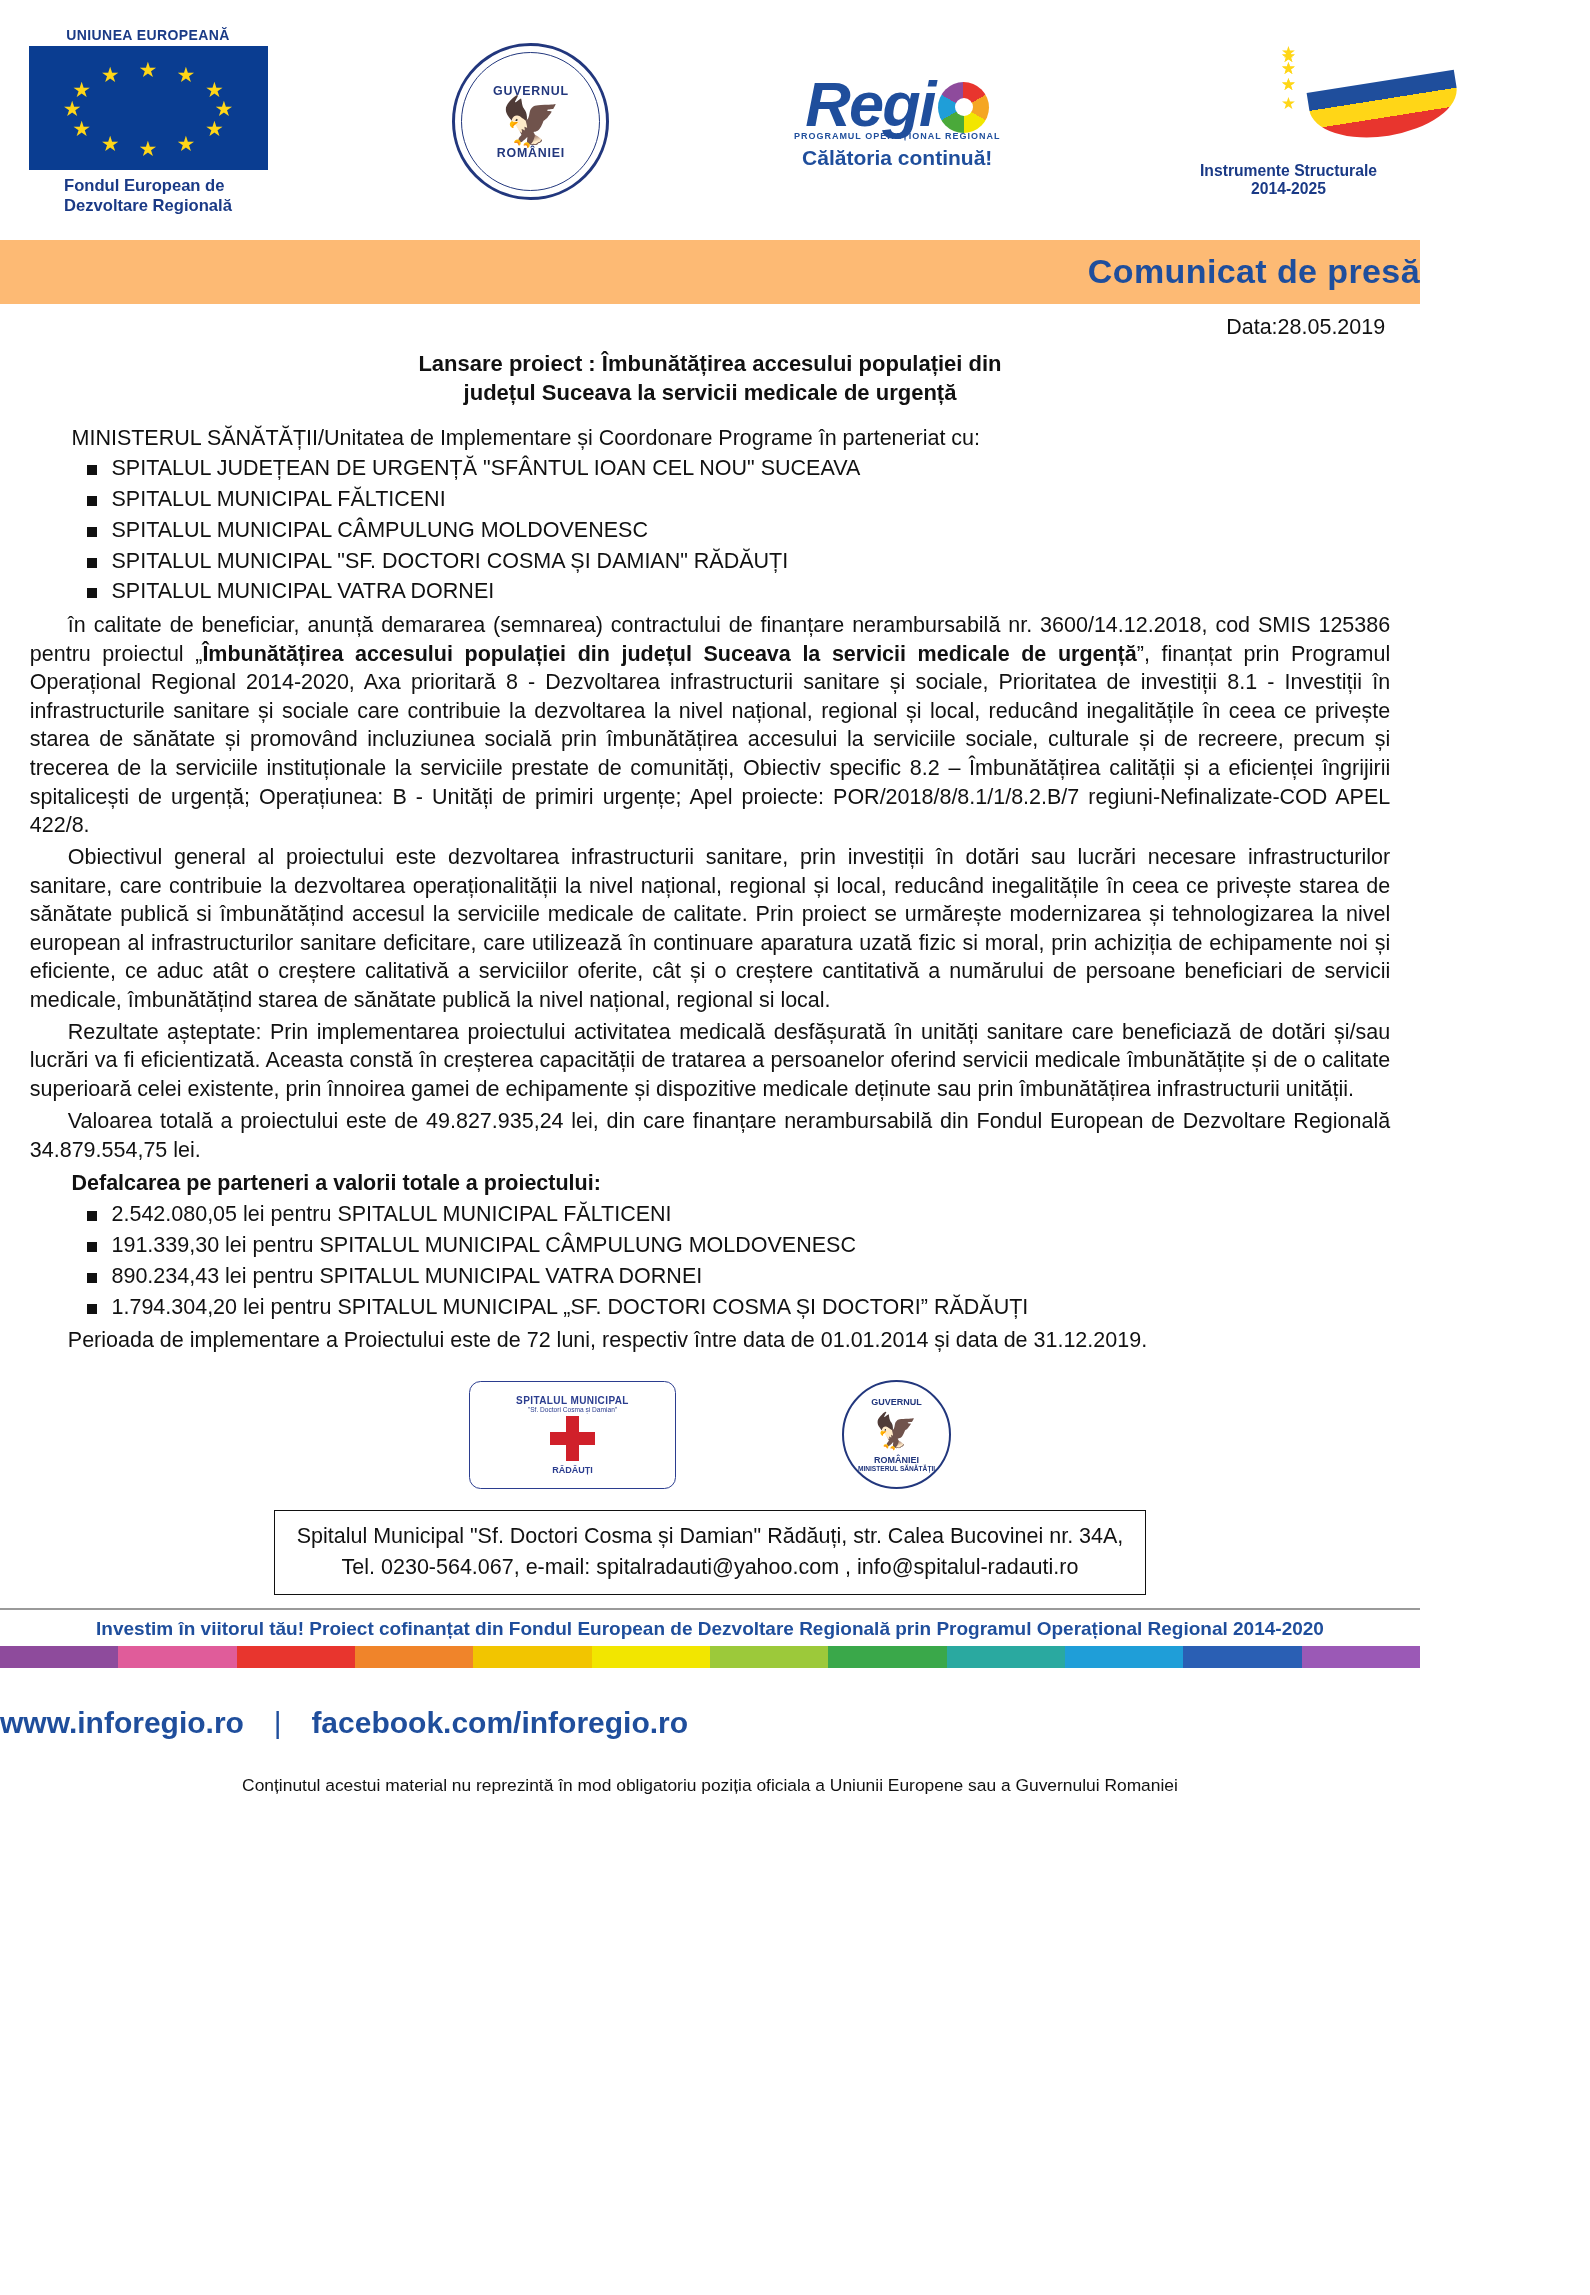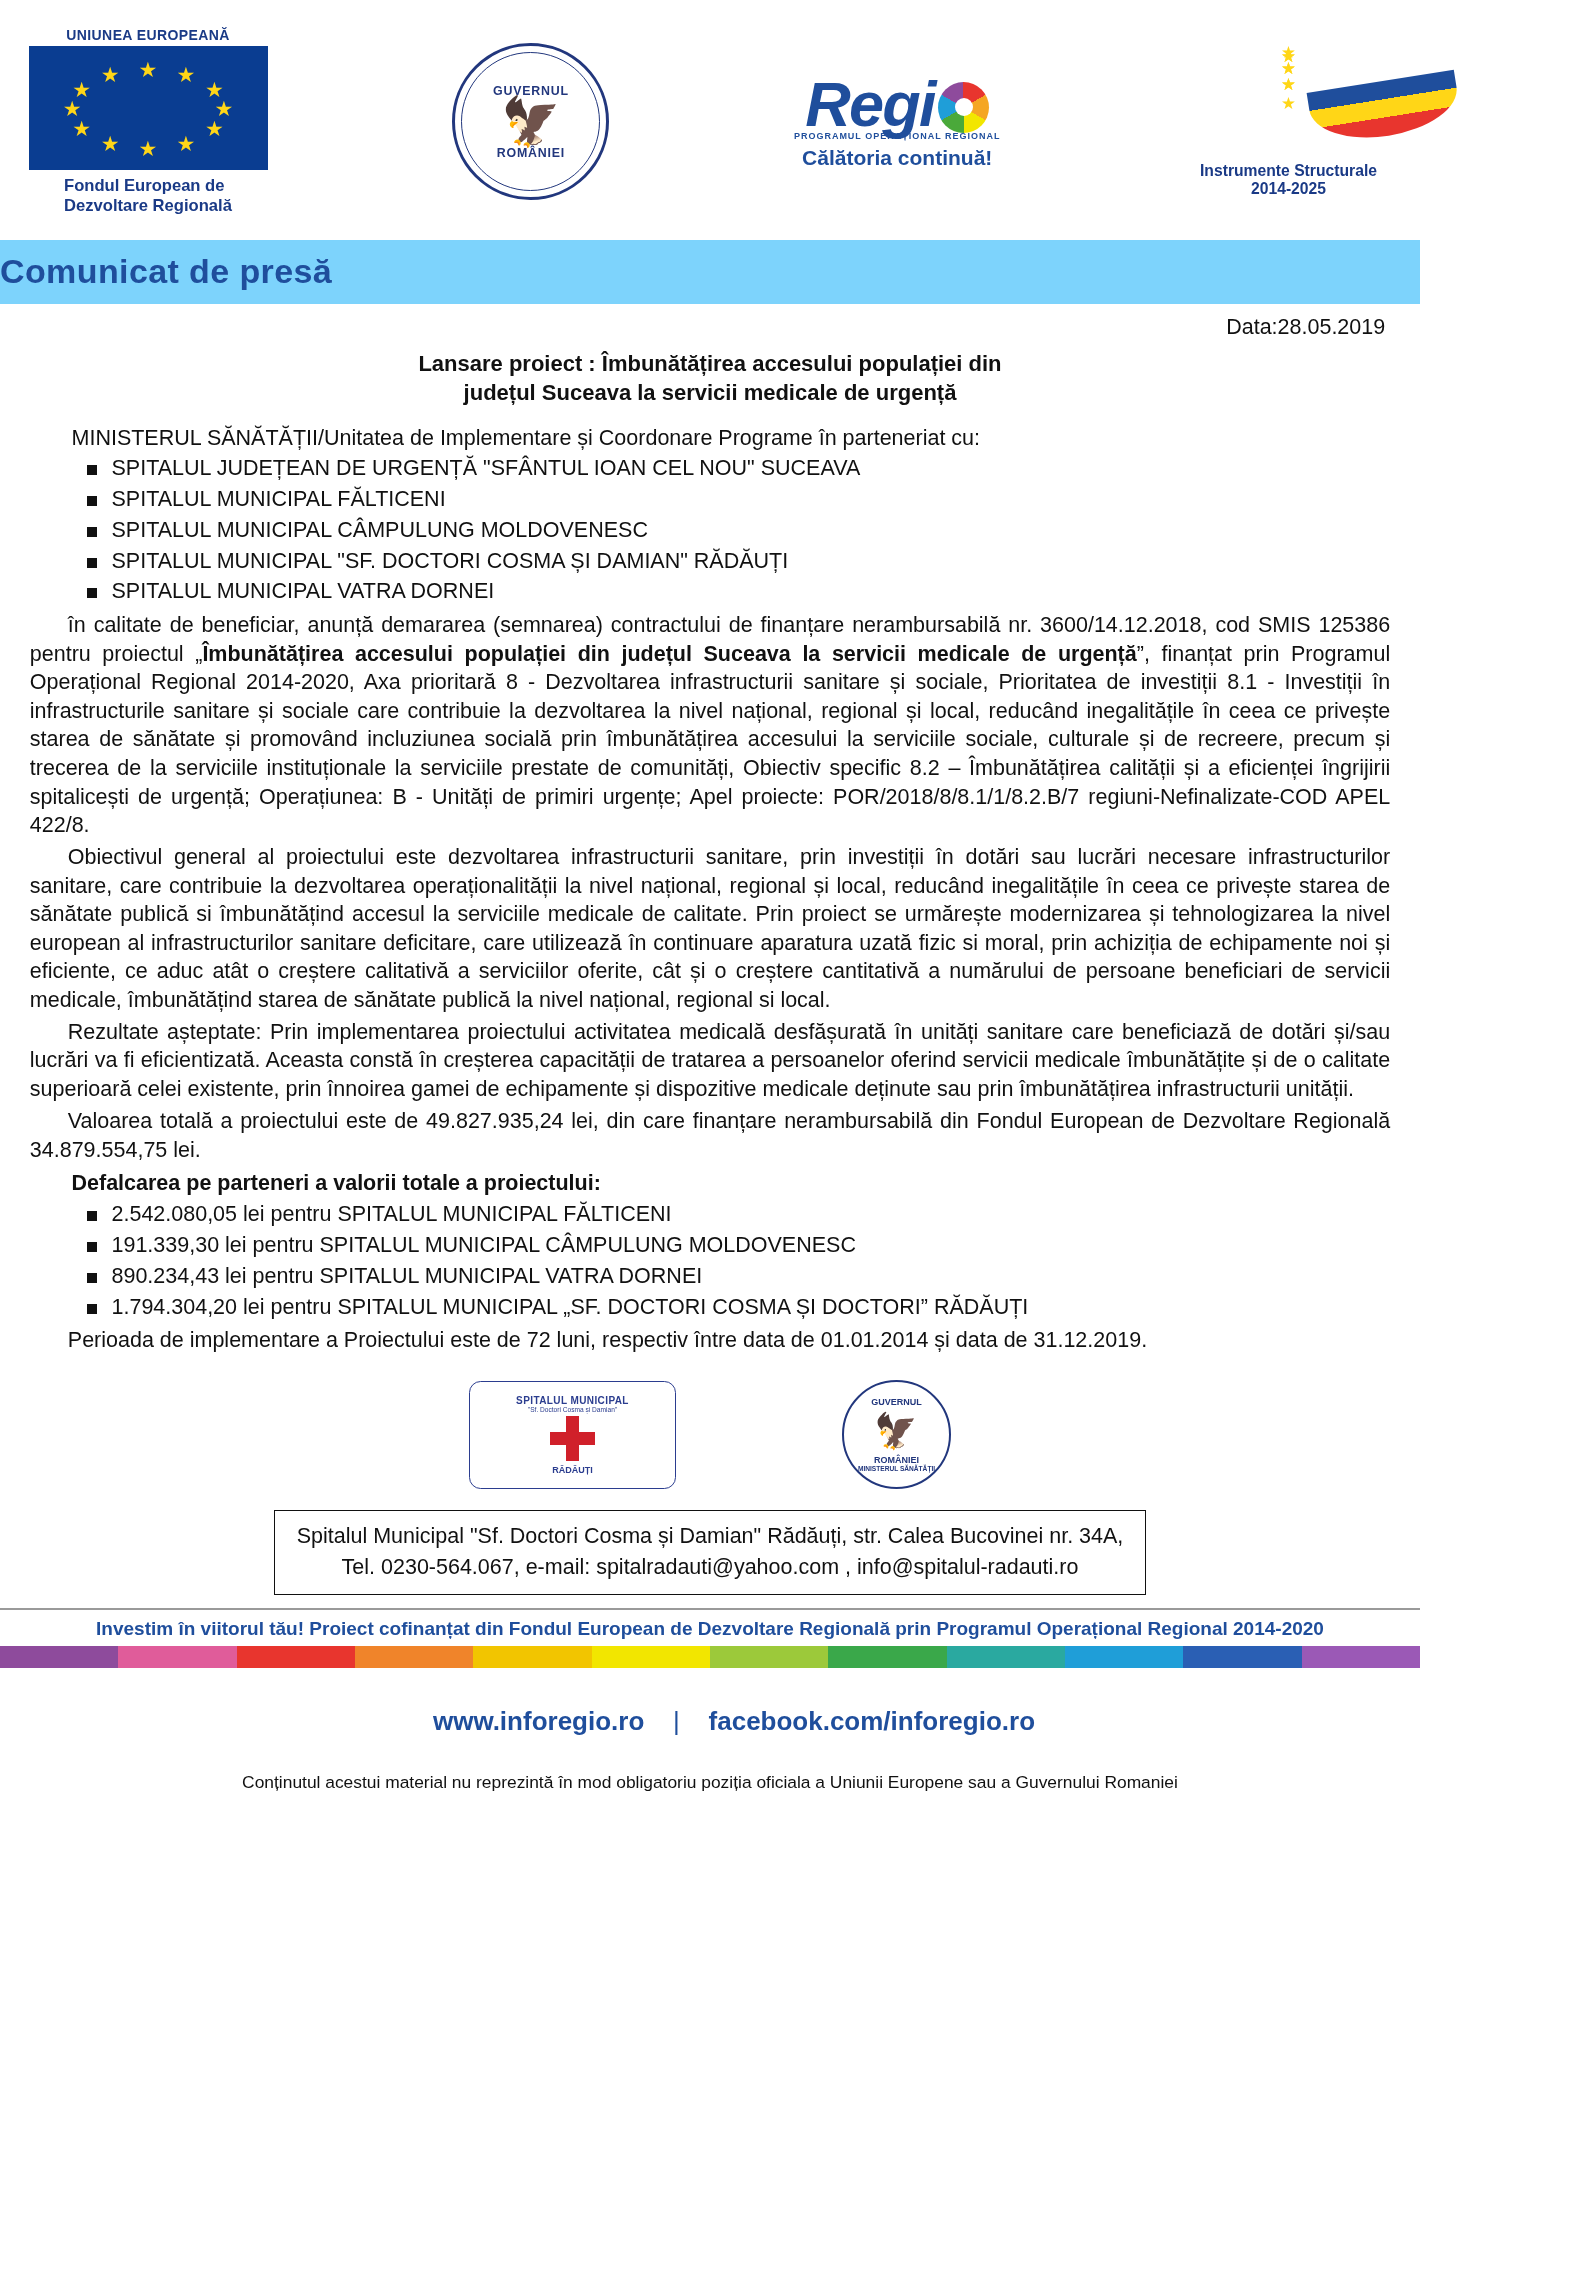--- a/index.html
+++ b/index.html
@@ -46,21 +46,21 @@
   .is-graphic { height:116px; position:relative; }
   .is-stars { position:absolute; inset:0; }
   .is-star { position:absolute; color:#ffd617; font-size:16.6px; transform:translate(-50%,-50%);}
   .is-ribbon { position:absolute; left:21.5px; top:35px; width:149px; height:55px;
      background:linear-gradient(180deg,#1f4e9c 0 33%,#ffd617 33% 66%,#e8352e 66% 100%);
      border-radius:0 0 75px 75px/0 0 38px 38px; transform:rotate(-9deg);}
   .is-text { font-size:15.7px; font-weight:700; color:#1a3a86;}
   .is-text2 { font-size:15.7px; font-weight:700; color:#1a3a86;}
 
   
-  .title-bar { background:#7dd3fc; text-align:left; padding:11.6px 0 13.3px 0; }
+  .title-bar { background:#fdba74; text-align:right; padding:11.6px 0 13.3px 0; }
   .title-bar h1 { margin:0; font-size:34px; color:#1f4e9c; font-weight:700; letter-spacing:0.4px;}
 
   
   .content { padding:0 21.5px; }
   .date-line { text-align:right; font-size:21.5px; margin:11.6px 13.3px 8.3px 0; }
   .doc-title { text-align:center; font-size:22px; font-weight:700; line-height:1.35; margin:3.3px 75px 18px 75px;}
 
   .lead { font-size:21.5px; margin:0 0 5px 50px;}
   ul.bul { list-style:none; margin:0 0 6.6px 0; padding:0; }
   ul.bul li { font-size:21.5px; margin:0 0 5.8px 65px; position:relative; padding-left:25px;}
@@ -88,21 +88,21 @@
   .min-seal .t { font-size:9px; color:#22377d; font-weight:700;}
 
   
   .contact-wrap { display:flex; justify-content:center; margin:5px 0 13.3px 0;}
   .contact-box { border:1.7px solid #111; padding:10px 21.5px; text-align:center; font-size:21.5px; line-height:1.45;}
 
   
   .foot-slogan { text-align:center; color:#1f4e9c; font-weight:700; font-size:19px; padding:8.3px 0 6.6px 0;}
   .rainbow { display:flex; height:21.5px; width:100%;}
   .rainbow div { flex:1; }
-  .links { text-align:center; margin:38px 0 8.3px 0; font-size:26px; font-weight:700; color:#1f4e9c;padding-left:48px;}
+  .links { text-align:left; margin:38px 0 8.3px 0; font-size:30px; font-weight:700; color:#1f4e9c;}
   .links .sep { color:#1f4e9c; margin:0 21.5px; font-weight:400;}
   .disclaimer { text-align:center; font-size:17.4px; color:#111; margin:35px 0 25px 0; }
   .hr-line { height:1.7px; background:#9a9a9a; width:100%; margin:0;}
 </style>
 </head>
 <body>
 
 <div class="page">
 
   <div class="logo-band">

